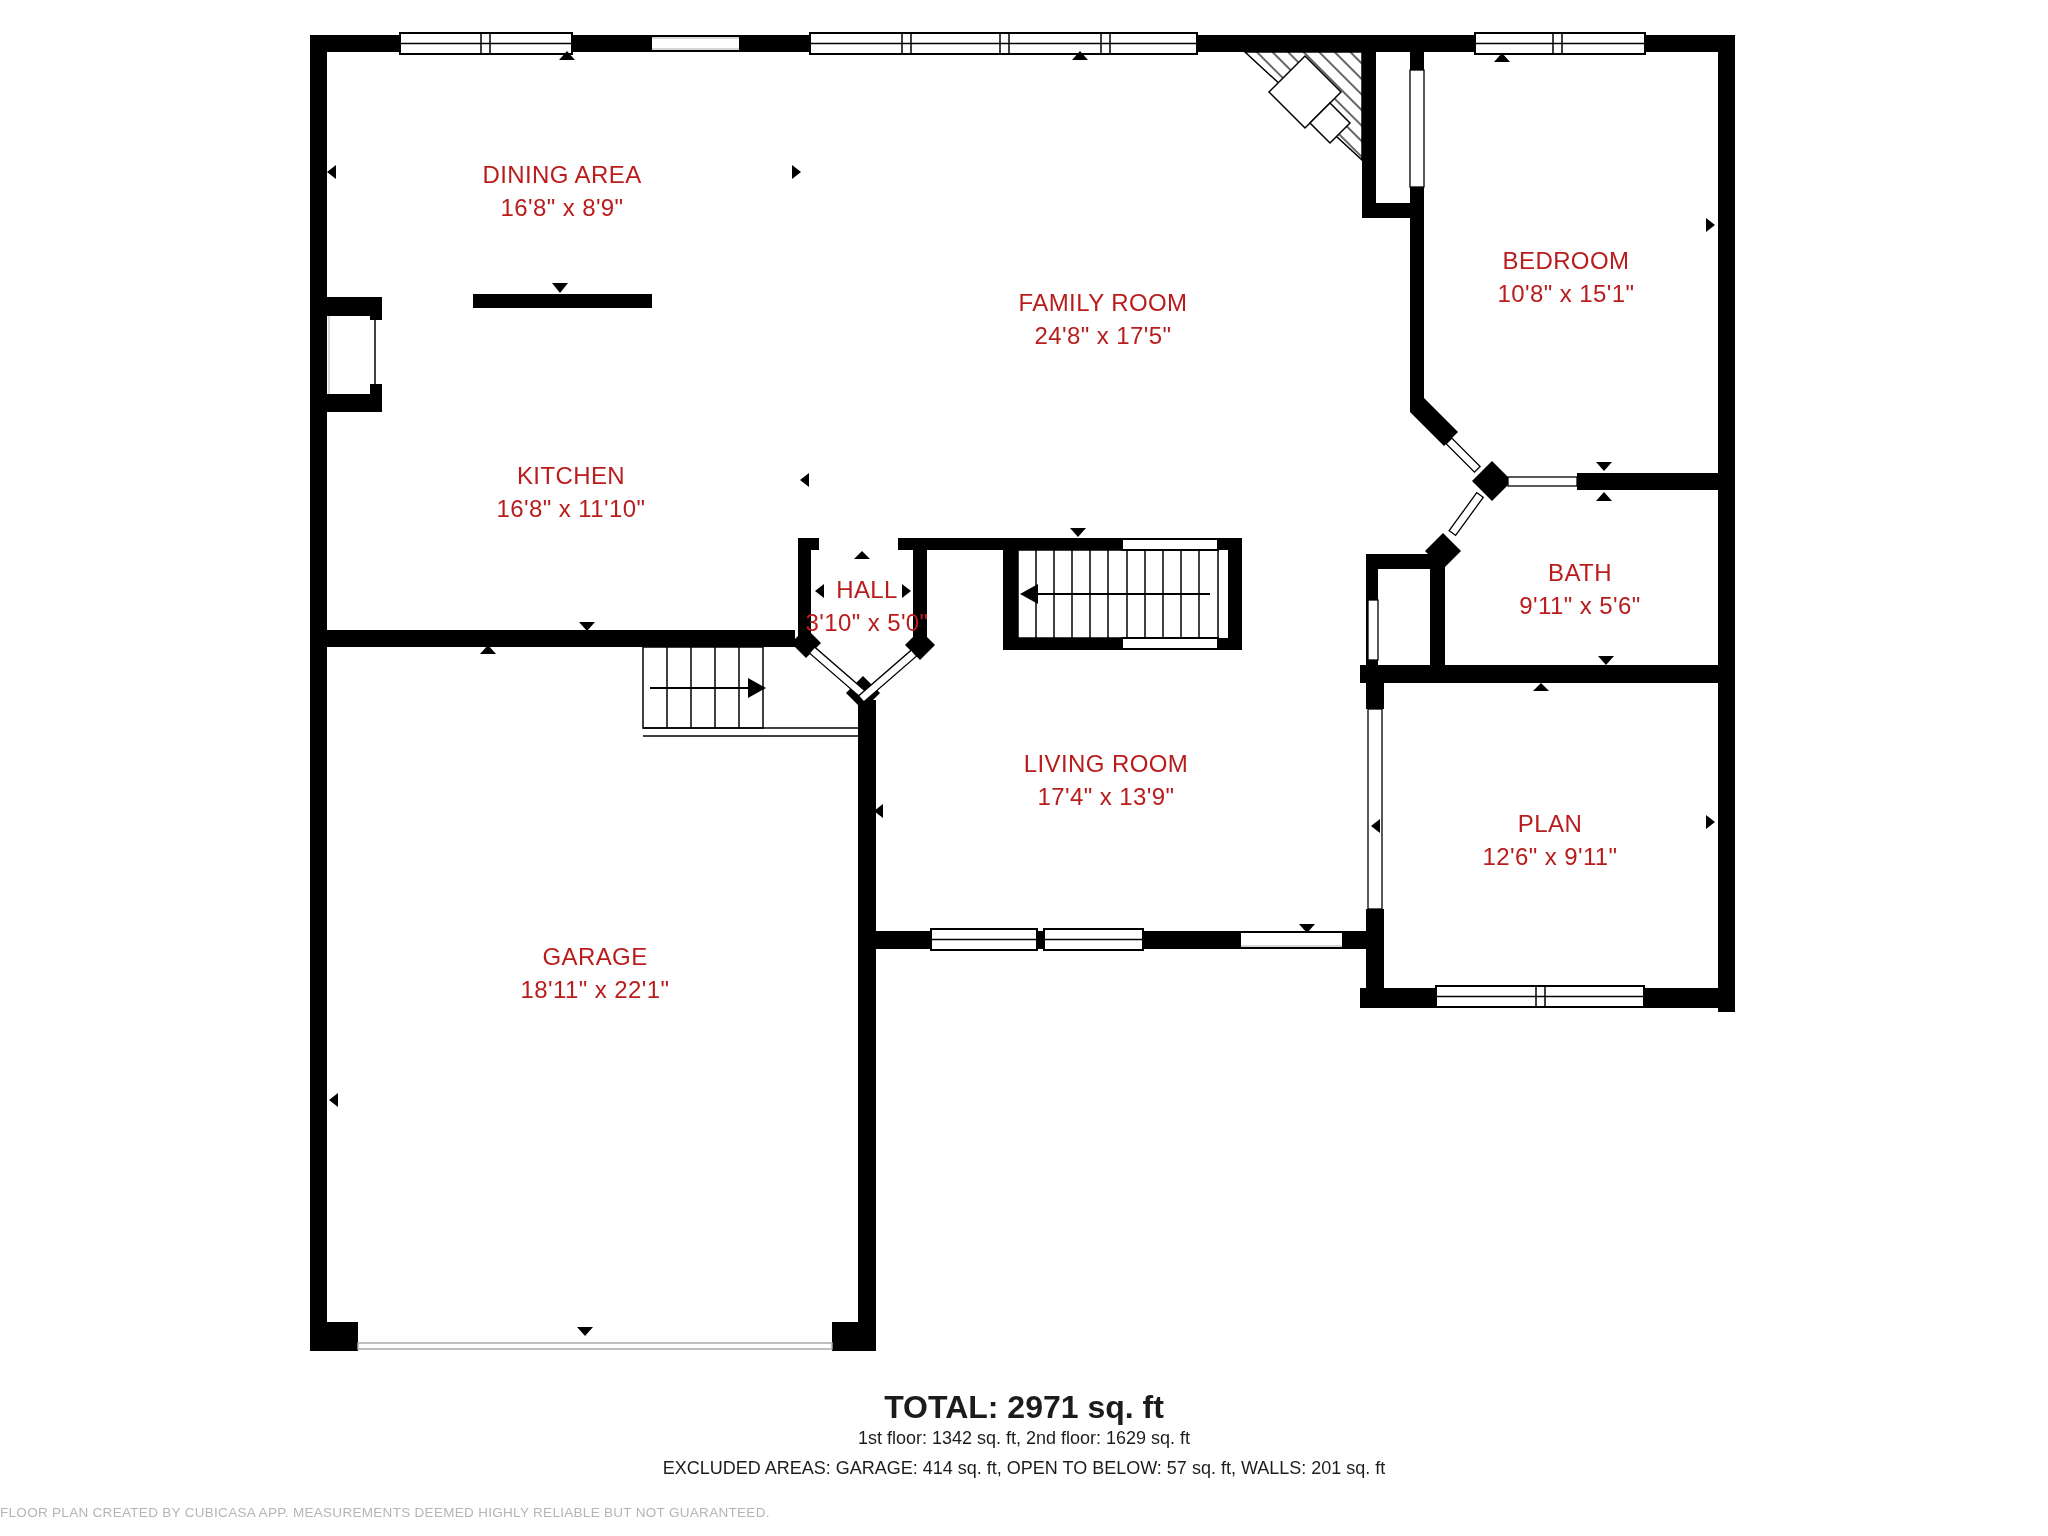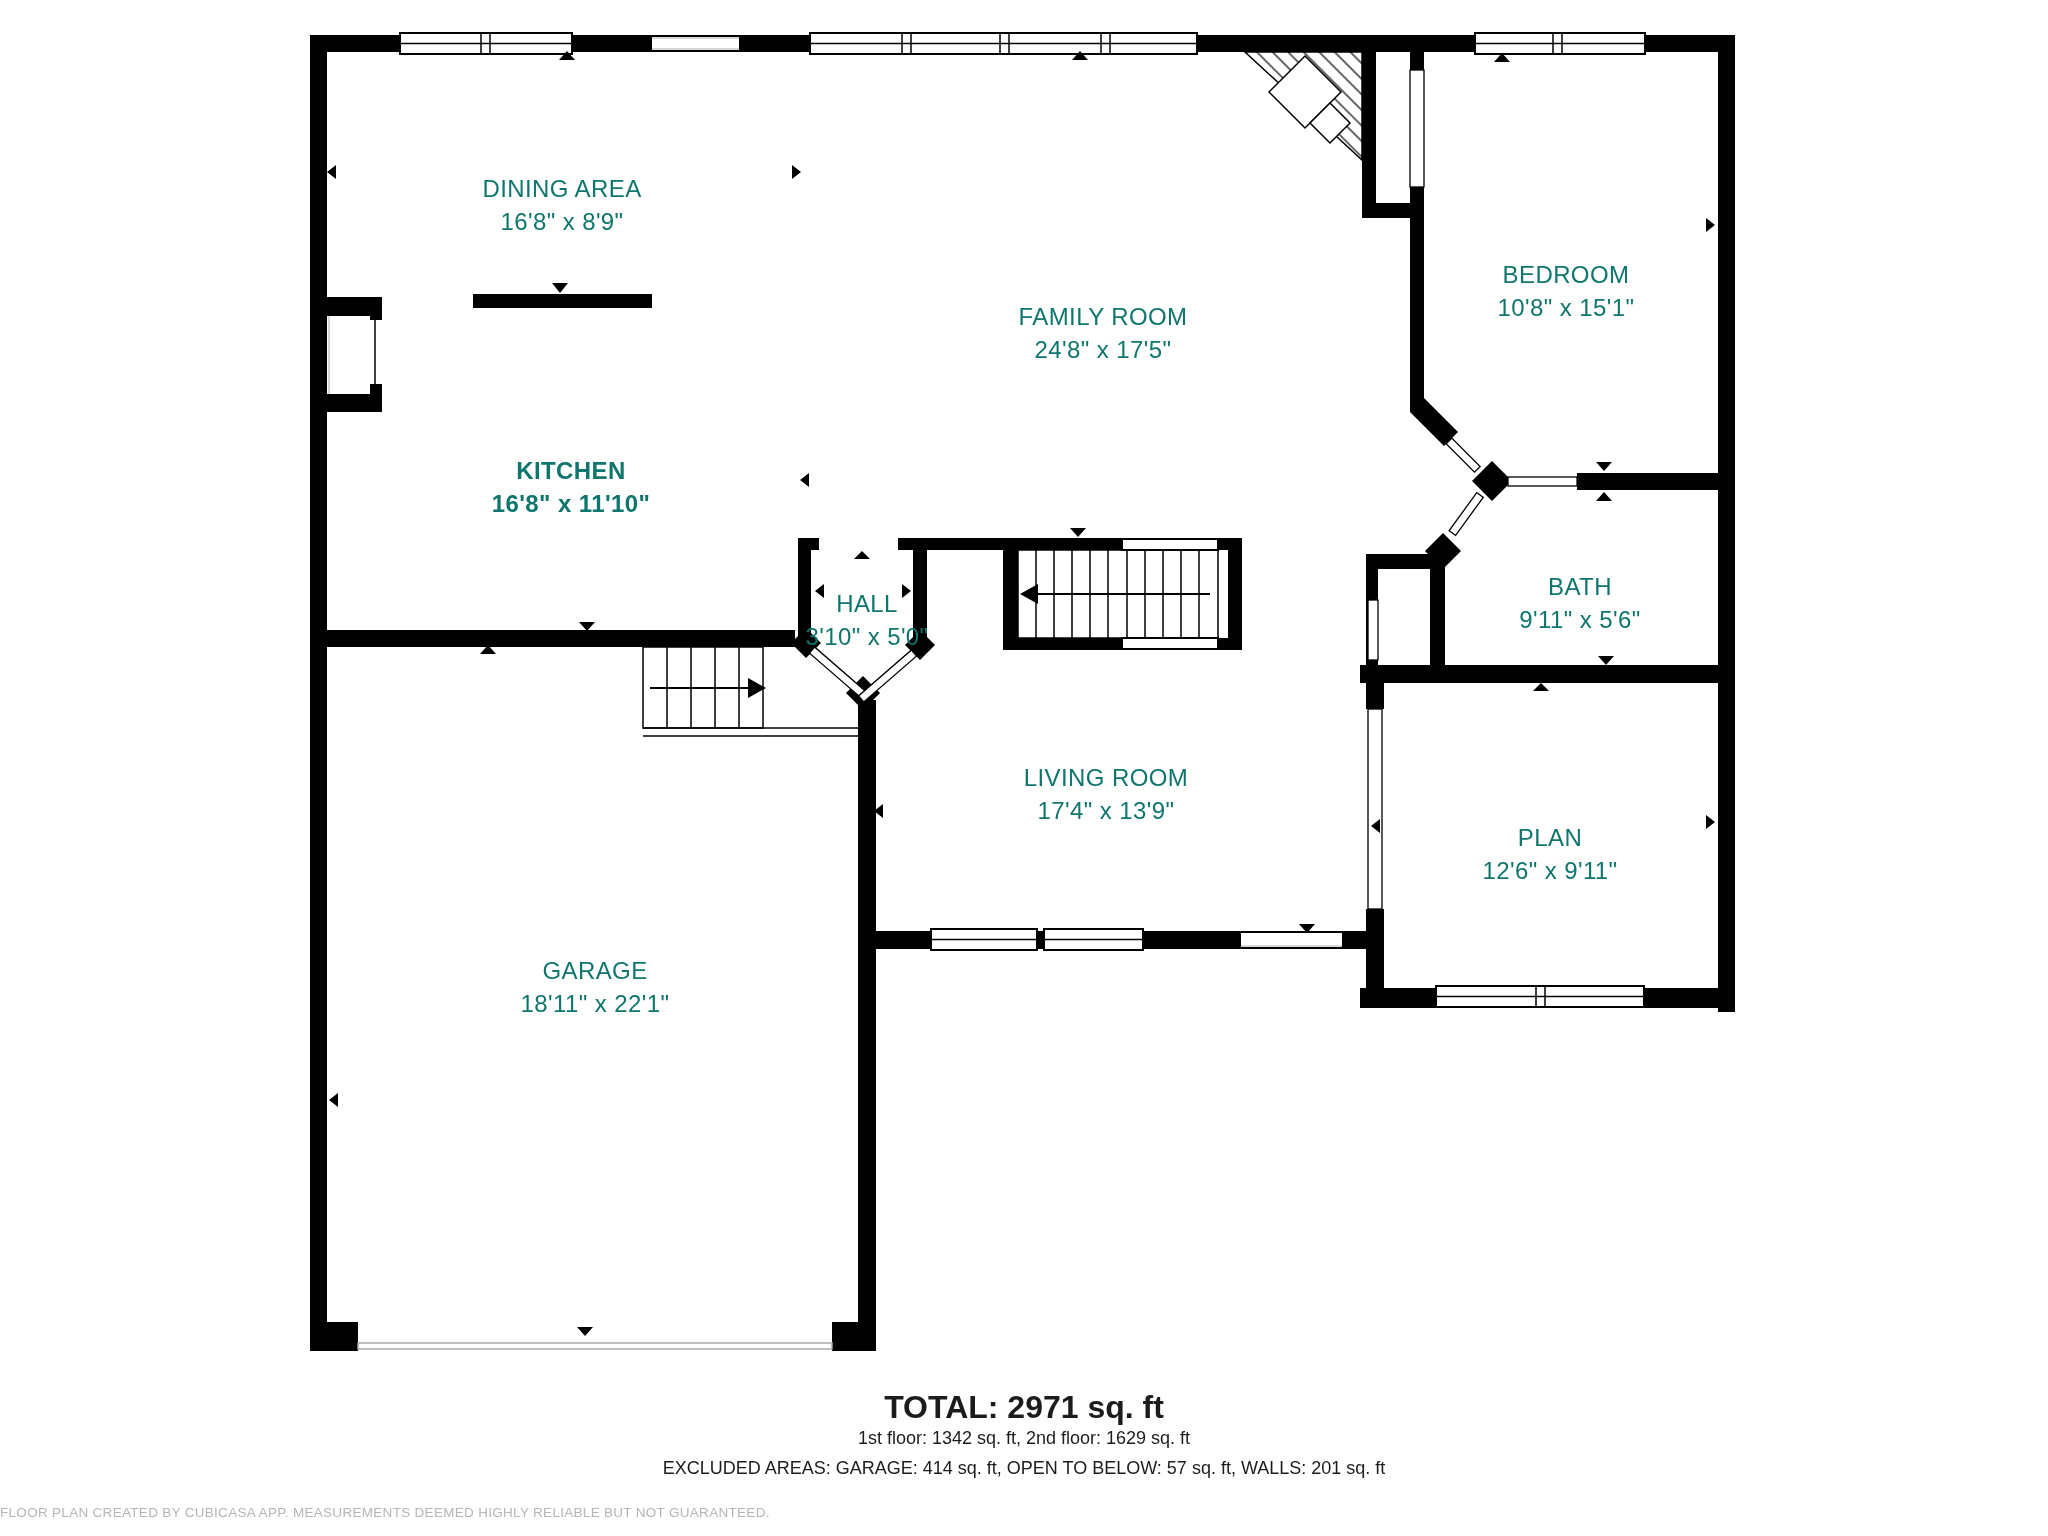--- a/index.html
+++ b/index.html
@@ -1,20 +1,20 @@
 <!DOCTYPE html>
 <html><head>
 <meta charset="utf-8">
 <style>
   html,body{margin:0;padding:0;background:#fff;}
   .screen{position:relative;width:2048px;height:1536px;background:#ffffff;overflow:hidden;
           font-family:"Liberation Sans",sans-serif;}
   .plan-svg{position:absolute;left:0;top:0;}
   .room-label{position:absolute;transform:translate(-50%,-50%);text-align:center;
-              color:#0f766e;font-size:24px;line-height:33px;letter-spacing:0.4px;white-space:nowrap;margin-top:14px;}
+              color:#b91c1c;font-size:24px;line-height:33px;letter-spacing:0.4px;white-space:nowrap;}
   .summary{position:absolute;left:0;right:0;top:1392px;text-align:center;color:#1c1c1c;}
   .summary .total{font-size:32px;font-weight:bold;line-height:31px;}
   .summary .line{font-size:18px;line-height:30px;}
   .disclaimer{position:absolute;left:0;right:0;top:1505px;text-align:left;
               color:#b5b5b5;font-size:13.5px;letter-spacing:0.3px;}
   .wall{fill:#000;}
   .thinline{stroke:#000;stroke-width:1.5;fill:none;}
   .grayline{stroke:#c9c9c9;stroke-width:1.5;fill:none;}
   .winframe{fill:#fff;stroke:#000;stroke-width:2;}
   .doorleaf{fill:#fff;stroke:#000;stroke-width:1.3;}
@@ -242,21 +242,21 @@
       <polygon class="marker" points="1380,819 1380,833 1371,826"></polygon>
       <polygon class="marker" points="1706,815 1706,829 1715,822"></polygon>
       <polygon class="marker" points="338,1093 338,1107 329,1100"></polygon>
     </g>
   </svg>
 
   <div class="room-label" style="left:562px;top:191px;">
     <div>DINING AREA</div>
     <div>16'8" x 8'9"</div>
   </div>
-  <div class="room-label" style="left:571px;top:473px;font-weight:bold;">
+  <div class="room-label" style="left:571px;top:492px;">
     <div>KITCHEN</div>
     <div>16'8" x 11'10"</div>
   </div>
   <div class="room-label" style="left:1103px;top:319px;">
     <div>FAMILY ROOM</div>
     <div>24'8" x 17'5"</div>
   </div>
   <div class="room-label" style="left:1566px;top:277px;">
     <div>BEDROOM</div>
     <div>10'8" x 15'1"</div>

